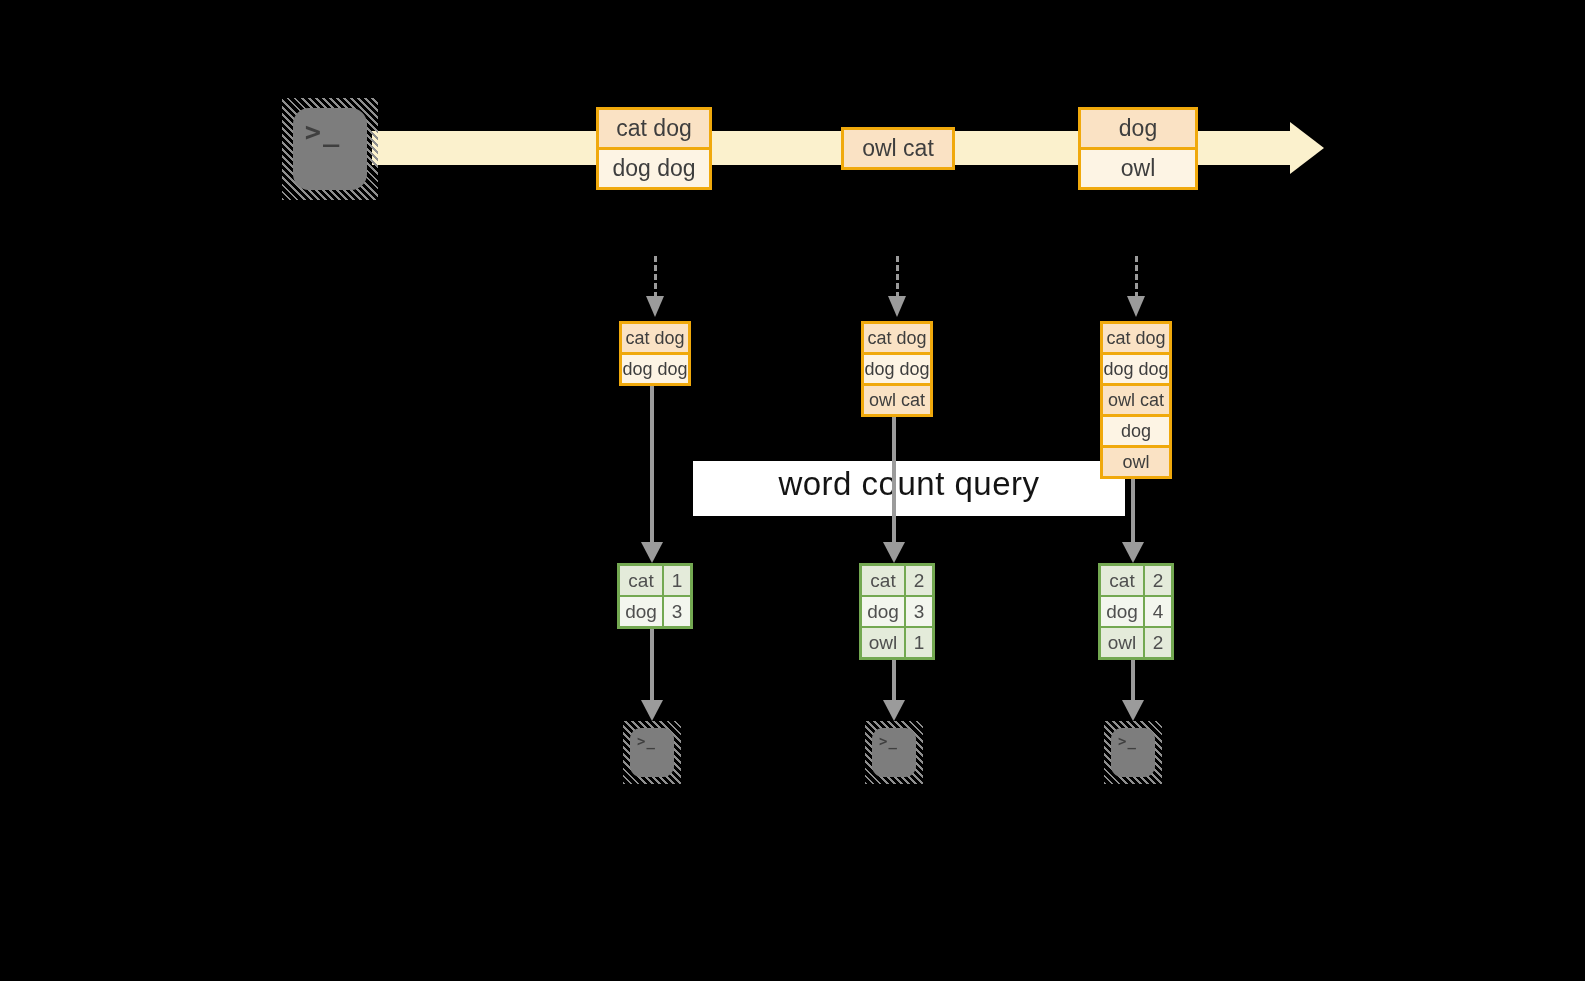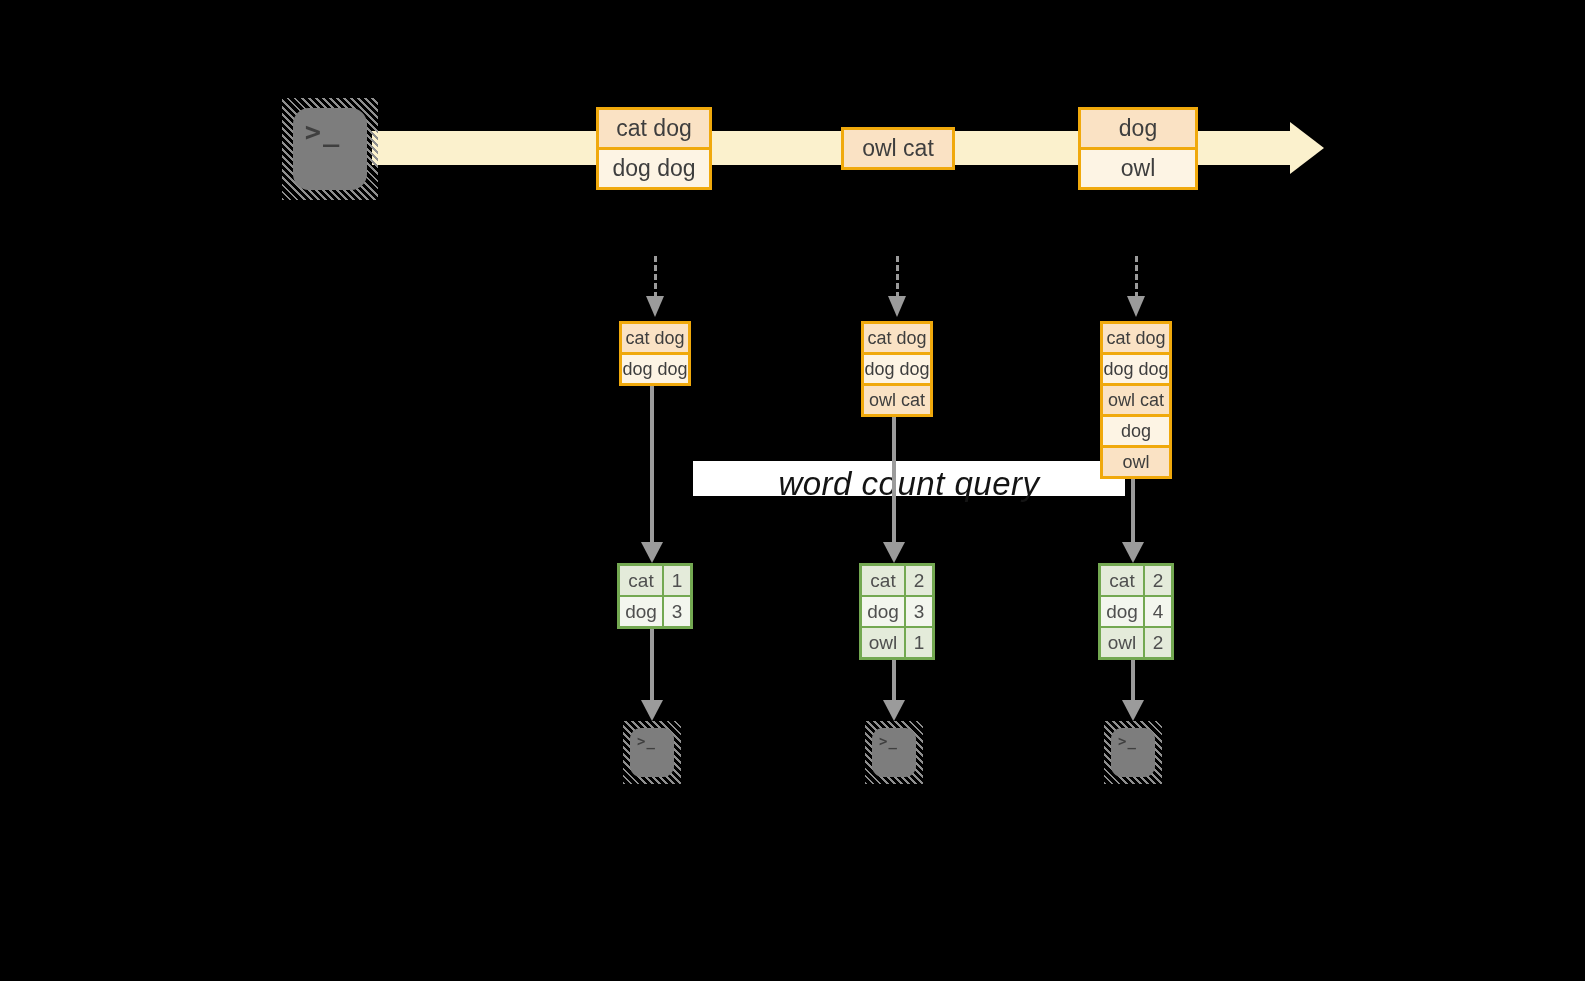--- a/index.html
+++ b/index.html
@@ -103,21 +103,21 @@
     <div class="bufrow">owl cat</div>
   </div>
   <div class="abs buffer" style="left:1100px;top:321px;width:66px;">
     <div class="bufrow">cat dog</div>
     <div class="bufrow">dog dog</div>
     <div class="bufrow">owl cat</div>
     <div class="bufrow">dog</div>
     <div class="bufrow">owl</div>
   </div>
 
-  <div class="abs query-label" style="left:693px;top:461px;width:432px;height:35px;font-style:italic;">word count query</div>
+  <div class="abs query-label" style="left:693px;top:461px;width:432px;height:55px;">word count query</div>
 
   <div class="abs line" style="left:650px;top:386px;height:158px;"></div>
   <div class="abs head" style="left:641px;top:542px;"></div>
 
   <div class="abs line" style="left:892px;top:417px;height:127px;"></div>
   <div class="abs head" style="left:883px;top:542px;"></div>
 
   <div class="abs line" style="left:1131px;top:479px;height:65px;"></div>
   <div class="abs head" style="left:1122px;top:542px;"></div>
 

